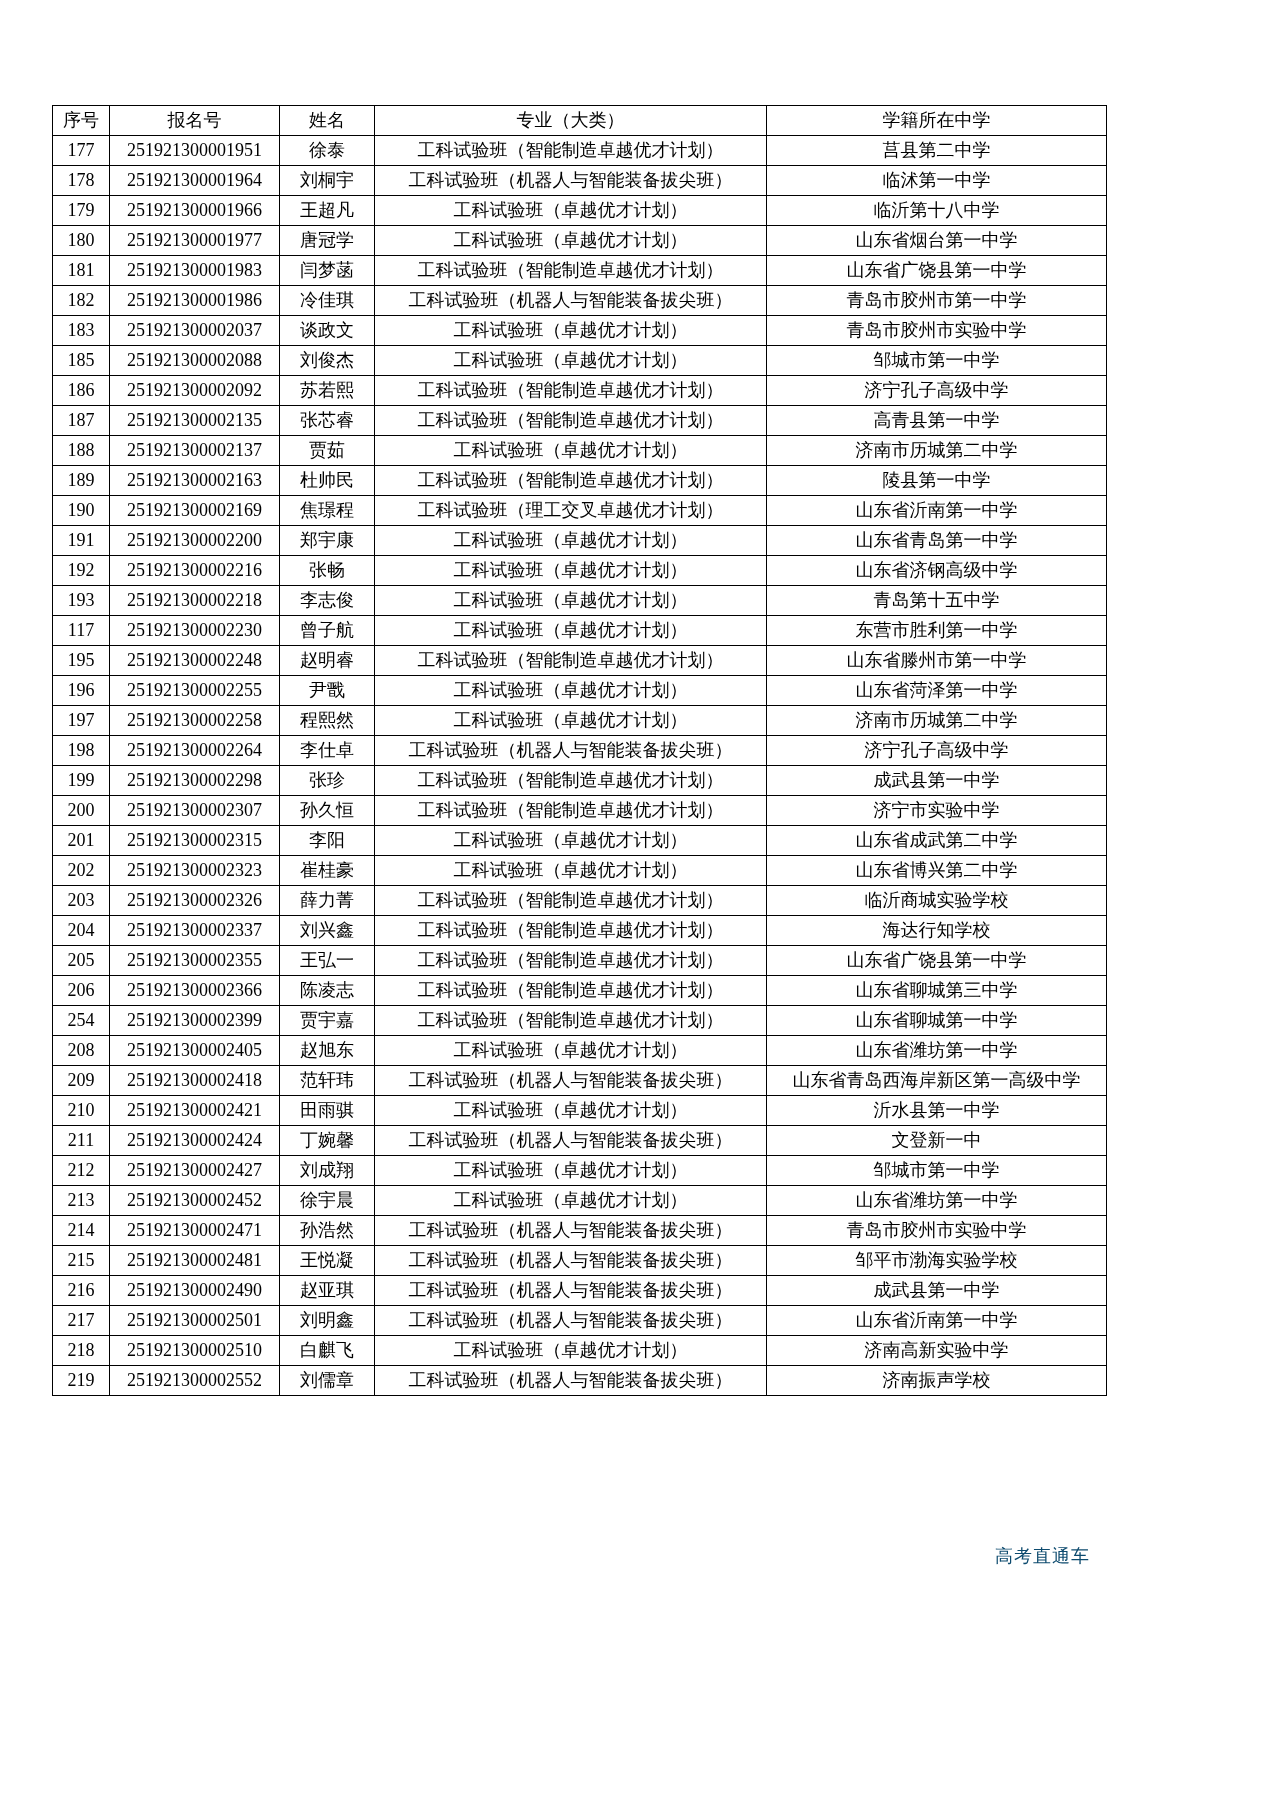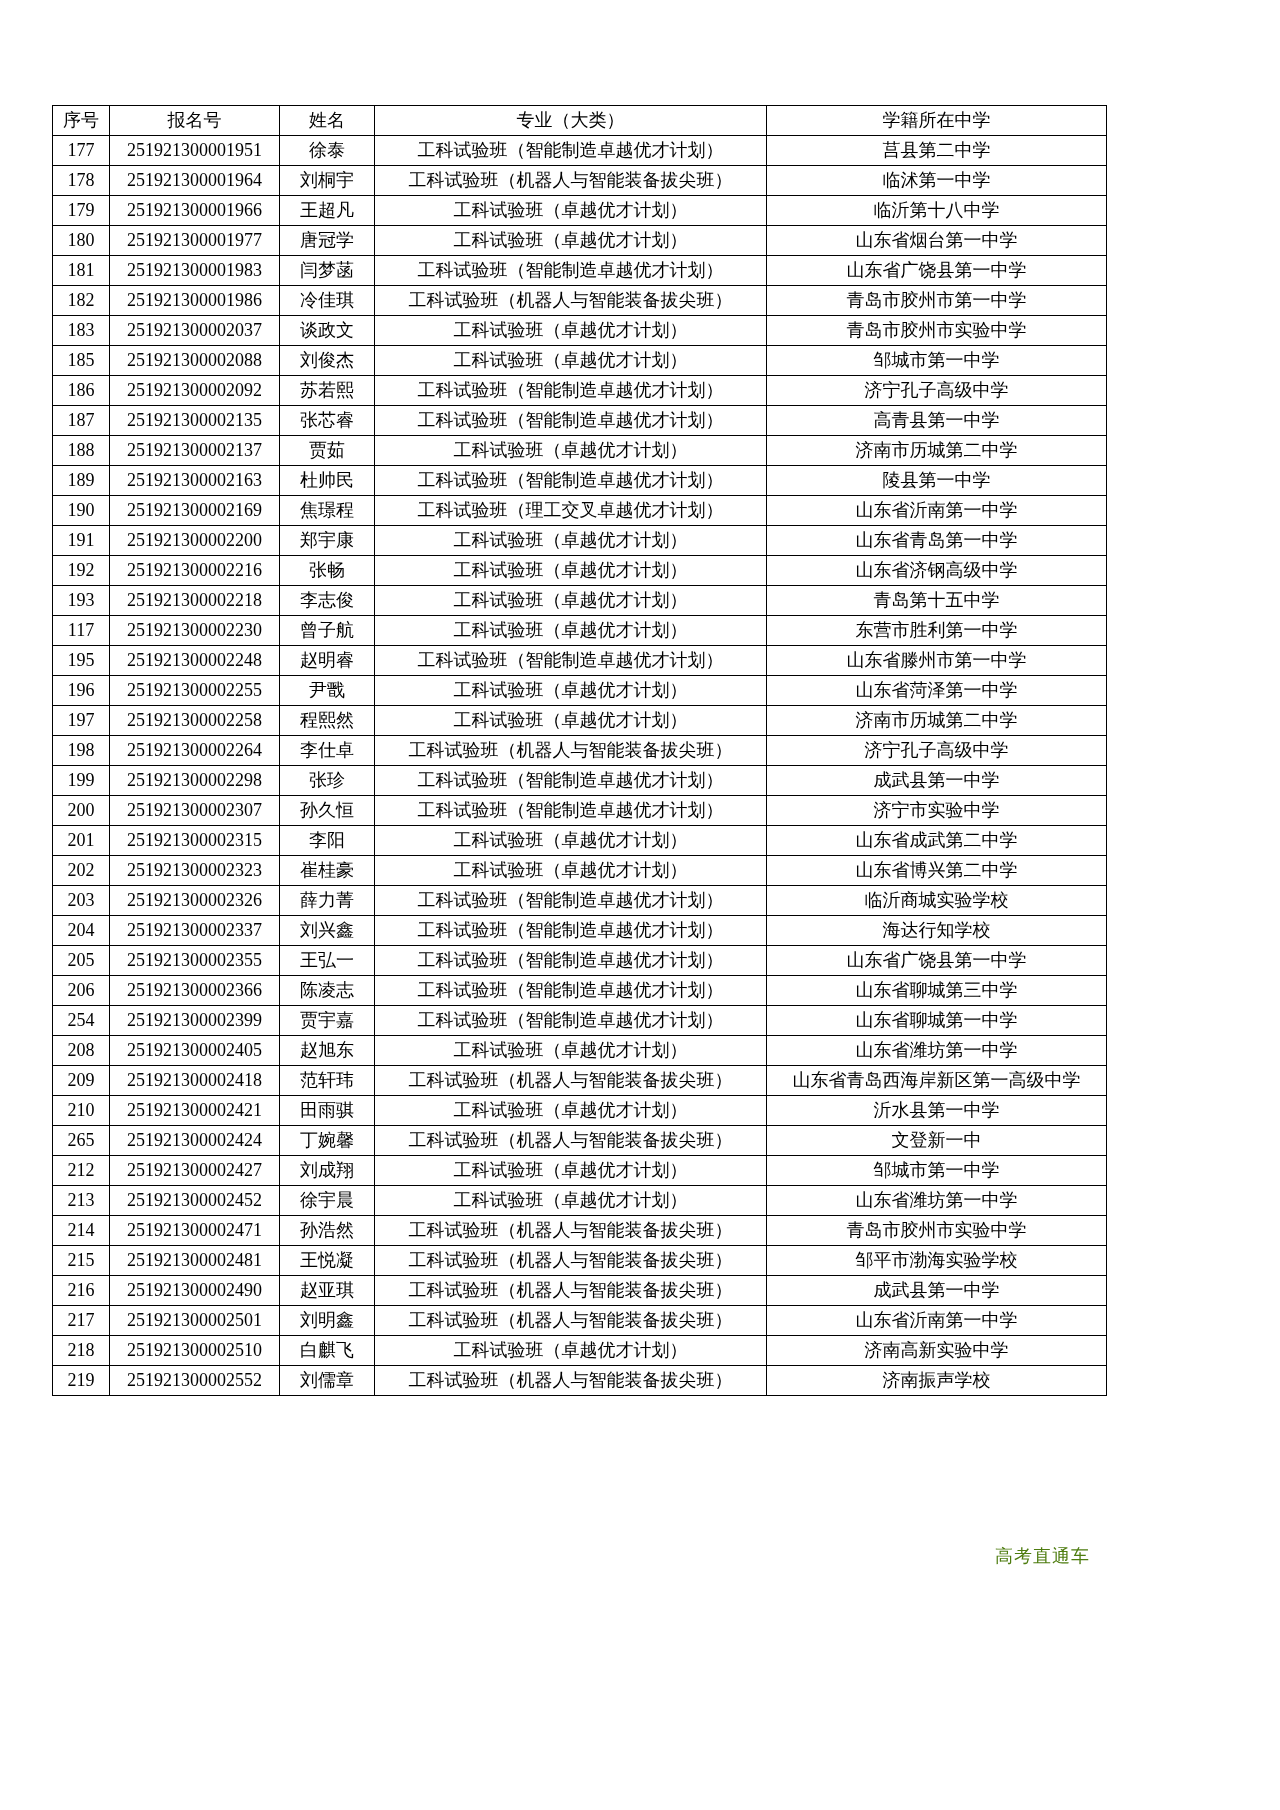--- a/index.html
+++ b/index.html
@@ -44,21 +44,21 @@
   col.c-index   { width: 57px; }
   col.c-regno   { width: 170px; }
   col.c-name    { width: 95px; }
   col.c-major   { width: 392px; }
   col.c-school  { width: 340px; }
   .watermark {
     position: absolute;
     top: 1544px;
     right: 190px;
     font-size: 18px;
-    color: #4d7c0f;
+    color: #0c4a6e;
     font-family: "Liberation Sans", "DejaVu Sans", sans-serif;
     letter-spacing: 1px;
   }
 </style>
 </head>
 <body>
 
 <div class="page">
 
   <div class="table-wrap">
@@ -305,21 +305,21 @@
             <td>山东省青岛西海岸新区第一高级中学</td>
           </tr>
           <tr>
             <td>210</td>
             <td>251921300002421</td>
             <td>田雨骐</td>
             <td>工科试验班（卓越优才计划）</td>
             <td>沂水县第一中学</td>
           </tr>
           <tr>
-            <td>265</td>
+            <td>211</td>
             <td>251921300002424</td>
             <td>丁婉馨</td>
             <td>工科试验班（机器人与智能装备拔尖班）</td>
             <td>文登新一中</td>
           </tr>
           <tr>
             <td>212</td>
             <td>251921300002427</td>
             <td>刘成翔</td>
             <td>工科试验班（卓越优才计划）</td>

